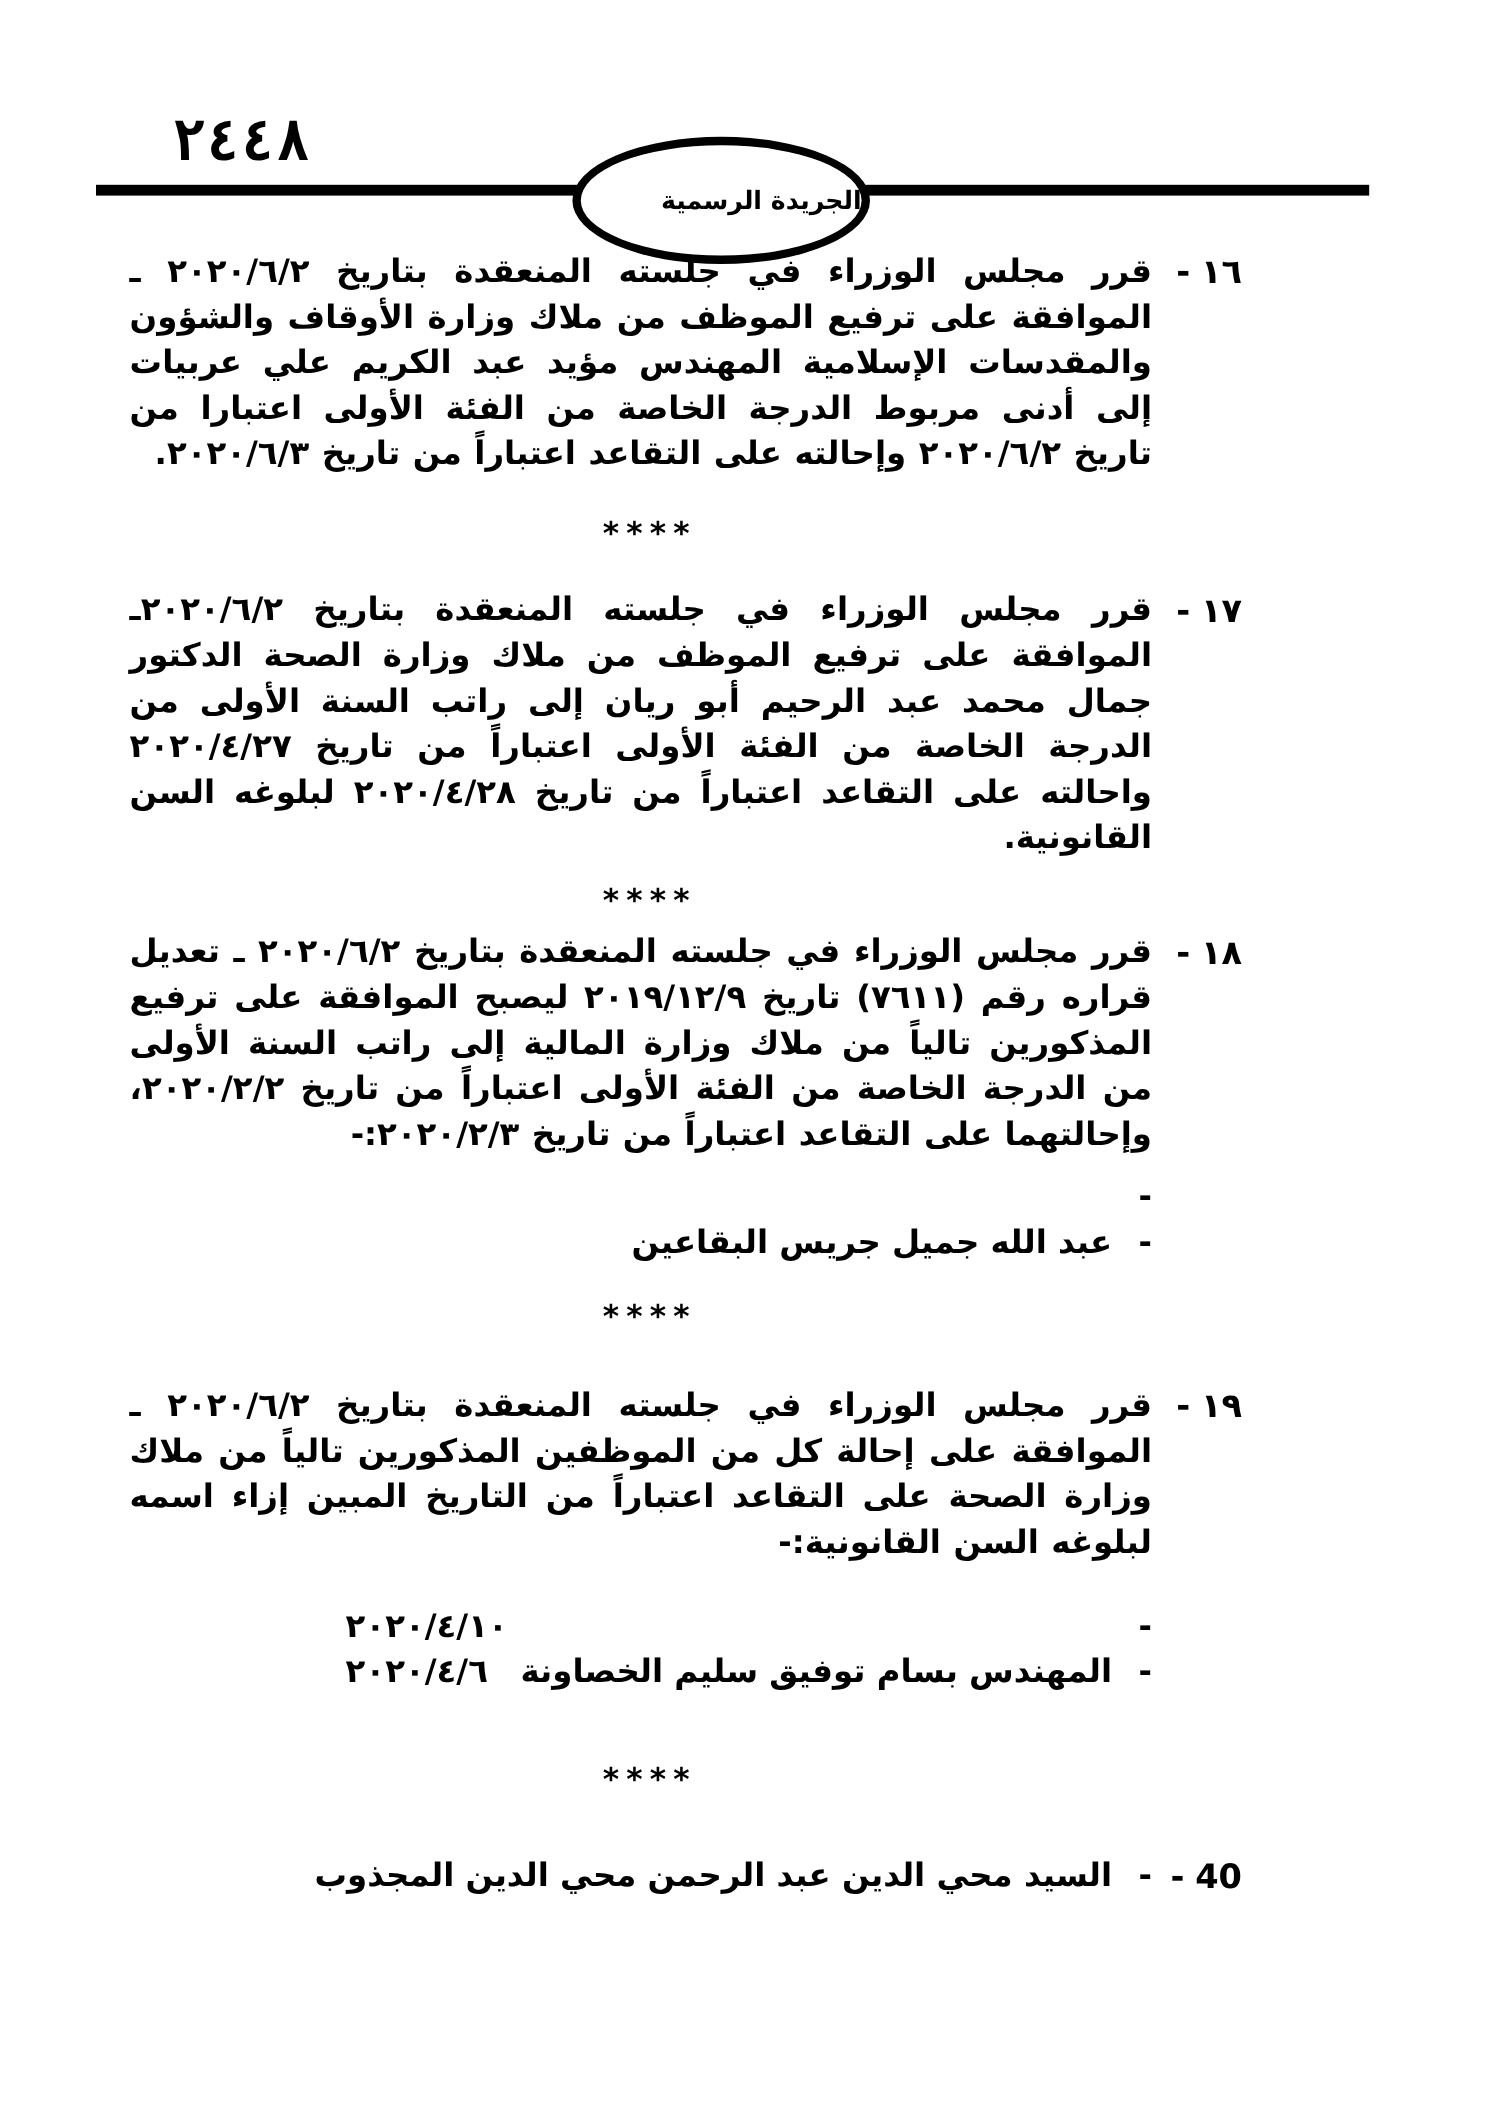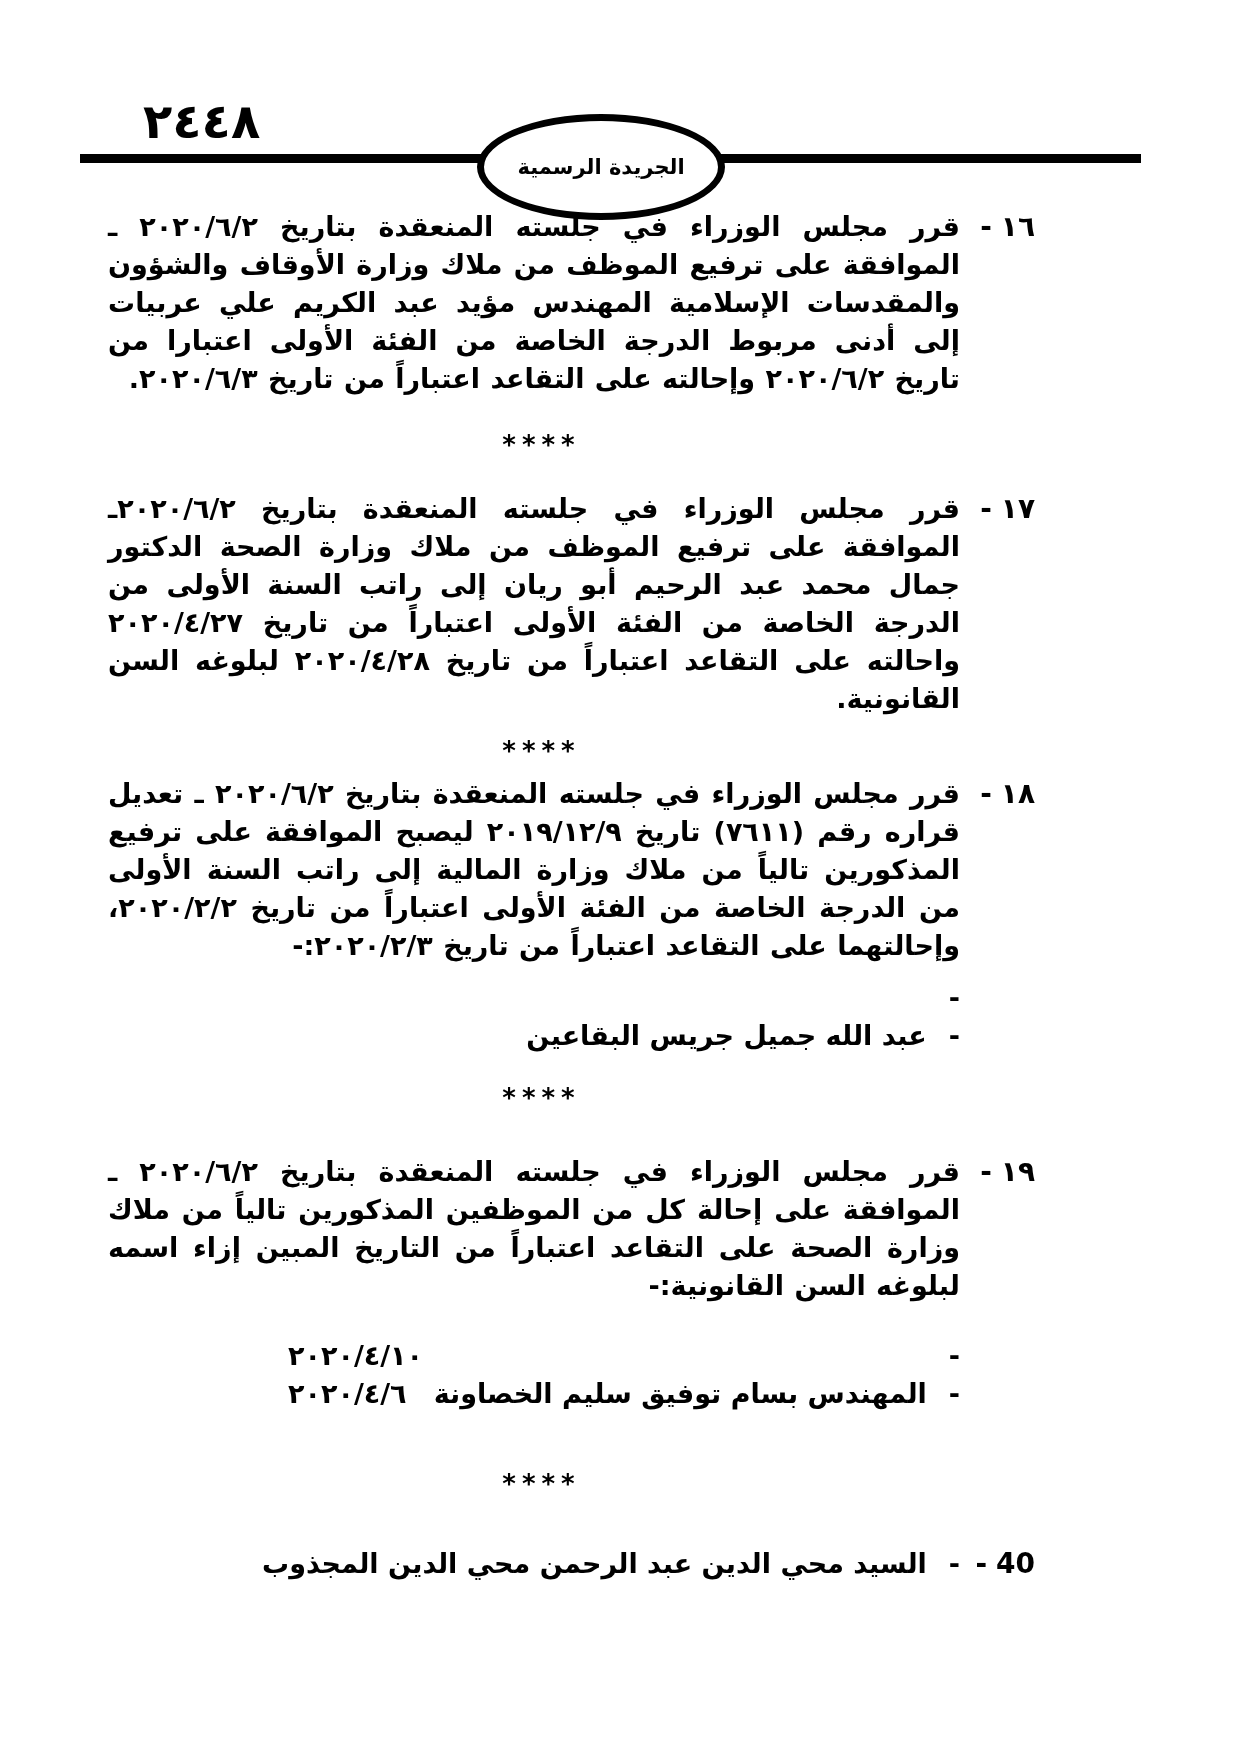--- a/index.html
+++ b/index.html
@@ -20,41 +20,42 @@
   }
 
   
   .page-number {
     position: absolute;
     left: 143px;
     top: 92px;
     font-size: 48px;
     line-height: 58px;
     letter-spacing: 2px;
+    font-family: Liberation Mono, monospace;
   }
   .header-rule {
     position: absolute;
     left: 80px;
     top: 154px;
     width: 1061px;
     height: 9px;
     background: #000000;
   }
   .title-oval {
     position: absolute;
     left: 477px;
     top: 114px;
     width: 234px;
     height: 92px;
     background: #ffffff;
     border: 7px solid #000000;
     border-radius: 50%;
     display: flex;
     align-items: center;
-    justify-content: center;
+    justify-content: flex-start;
   }
   .title-oval span {
     font-size: 21px;
     white-space: nowrap;
   }
 
   
   .main {
     position: absolute;
     top: 200px;

